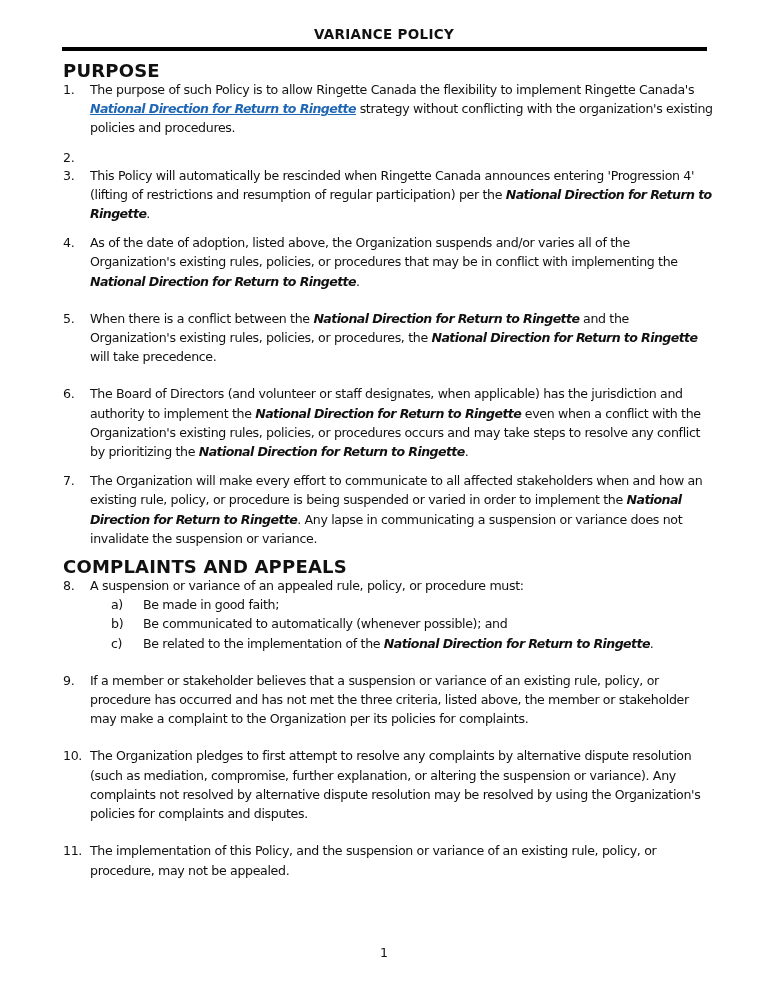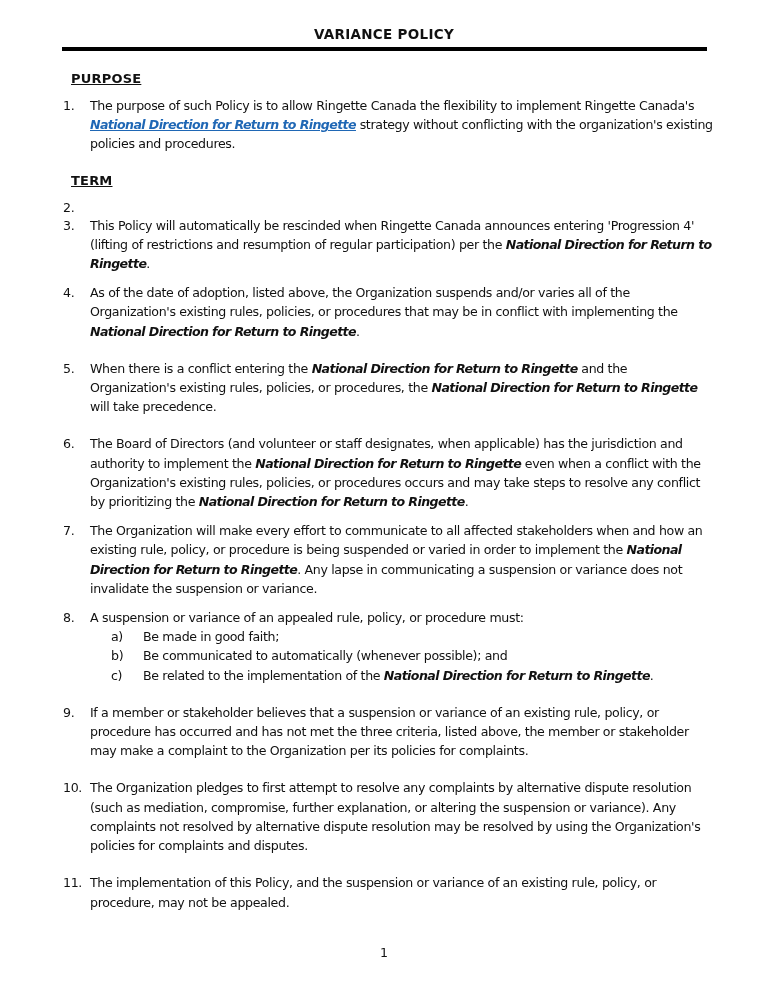--- a/index.html
+++ b/index.html
@@ -13,21 +13,21 @@
       font-weight: bold; font-size: 13.5px; letter-spacing: 0.3px;
     }
     .rule {
       position: absolute; top: 47px; left: 62px; width: 645px; height: 4px; background: #000;
     }
     .content {
       position: absolute; left: 63px; top: 62px; width: 650px;
       font-size: 12.6px; line-height: 19.2px; letter-spacing: -0.35px;
     }
     h2 {
-      margin: 8px; font-size: 13px; font-weight: bold; letter-spacing: 0.2px; line-height: 18px; text-decoration: underline;
+      margin: 0; font-size: 18px; font-weight: bold; letter-spacing: 0.2px; line-height: 18px;
     }
     .item { position: relative; padding-left: 27px; margin: 0; }
     .num { position: absolute; left: 0; top: 0; }
     .gap { height: 18px; }
     .gap-sm { height: 10px; }
     .em { font-style: italic; font-weight: bold; letter-spacing: -0.6px; }
     a.link { color: #1f67b5; text-decoration: underline; font-style: italic; font-weight: bold; letter-spacing: -0.6px; }
     .sub { position: relative; padding-left: 80px; }
     .sub .letter { position: absolute; left: 48px; top: 0; }
     .pagenum {
@@ -43,53 +43,53 @@
 
   <div class="content">
 
     <h2>PURPOSE</h2>
     <p class="item">
       <span class="num">1.</span>
       <span>The purpose of such Policy is to allow Ringette Canada the flexibility to implement Ringette Canada's </span><a class="link" href="#">National Direction for Return to Ringette</a><span> strategy without conflicting with the organization's existing policies and procedures.</span>
     </p>
     <div class="gap-sm"></div>
 
-    <h2>TERM</h2>
     <p class="item">
       <span class="num">2.</span>
     </p>
     <div class="gap"></div>
     <p class="item">
       <span class="num">3.</span>
       <span>This Policy will automatically be rescinded when Ringette Canada announces entering 'Progression 4' (lifting of restrictions and resumption of regular participation) per the </span><span class="em">National Direction for Return to Ringette</span><span>.</span>
     </p>
     <div class="gap-sm"></div>
 
     <p class="item">
       <span class="num">4.</span>
       <span>As of the date of adoption, listed above, the Organization suspends and/or varies all of the Organization's existing rules, policies, or procedures that may be in conflict with implementing the </span><span class="em">National Direction for Return to Ringette</span><span>.</span>
     </p>
     <div class="gap"></div>
     <p class="item">
       <span class="num">5.</span>
-      <span>When there is a conflict entering the </span><span class="em">National Direction for Return to Ringette</span><span> and the Organization's existing rules, policies, or procedures, the </span><span class="em">National Direction for Return to Ringette</span><span> will take precedence.</span>
+      <span>When there is a conflict between the </span><span class="em">National Direction for Return to Ringette</span><span> and the Organization's existing rules, policies, or procedures, the </span><span class="em">National Direction for Return to Ringette</span><span> will take precedence.</span>
     </p>
     <div class="gap"></div>
     <p class="item">
       <span class="num">6.</span>
       <span>The Board of Directors (and volunteer or staff designates, when applicable) has the jurisdiction and authority to implement the </span><span class="em">National Direction for Return to Ringette</span><span> even when a conflict with the Organization's existing rules, policies, or procedures occurs and may take steps to resolve any conflict by prioritizing the </span><span class="em">National Direction for Return to Ringette</span><span>.</span>
     </p>
     <div class="gap-sm"></div>
 
     <p class="item">
       <span class="num">7.</span>
       <span>The Organization will make every effort to communicate to all affected stakeholders when and how an existing rule, policy, or procedure is being suspended or varied in order to implement the </span><span class="em">National Direction for Return to Ringette</span><span>. Any lapse in communicating a suspension or variance does not invalidate the suspension or variance.</span>
     </p>
     <div class="gap-sm"></div>
 
+    <h2>COMPLAINTS AND APPEALS</h2>
     <p class="item">
       <span class="num">8.</span>
       <span>A suspension or variance of an appealed rule, policy, or procedure must:</span>
     </p>
     <p class="sub" style="margin:0">
       <span class="letter">a)</span>
       <span>Be made in good faith;</span>
     </p>
     <p class="sub" style="margin:0">
       <span class="letter">b)</span>

